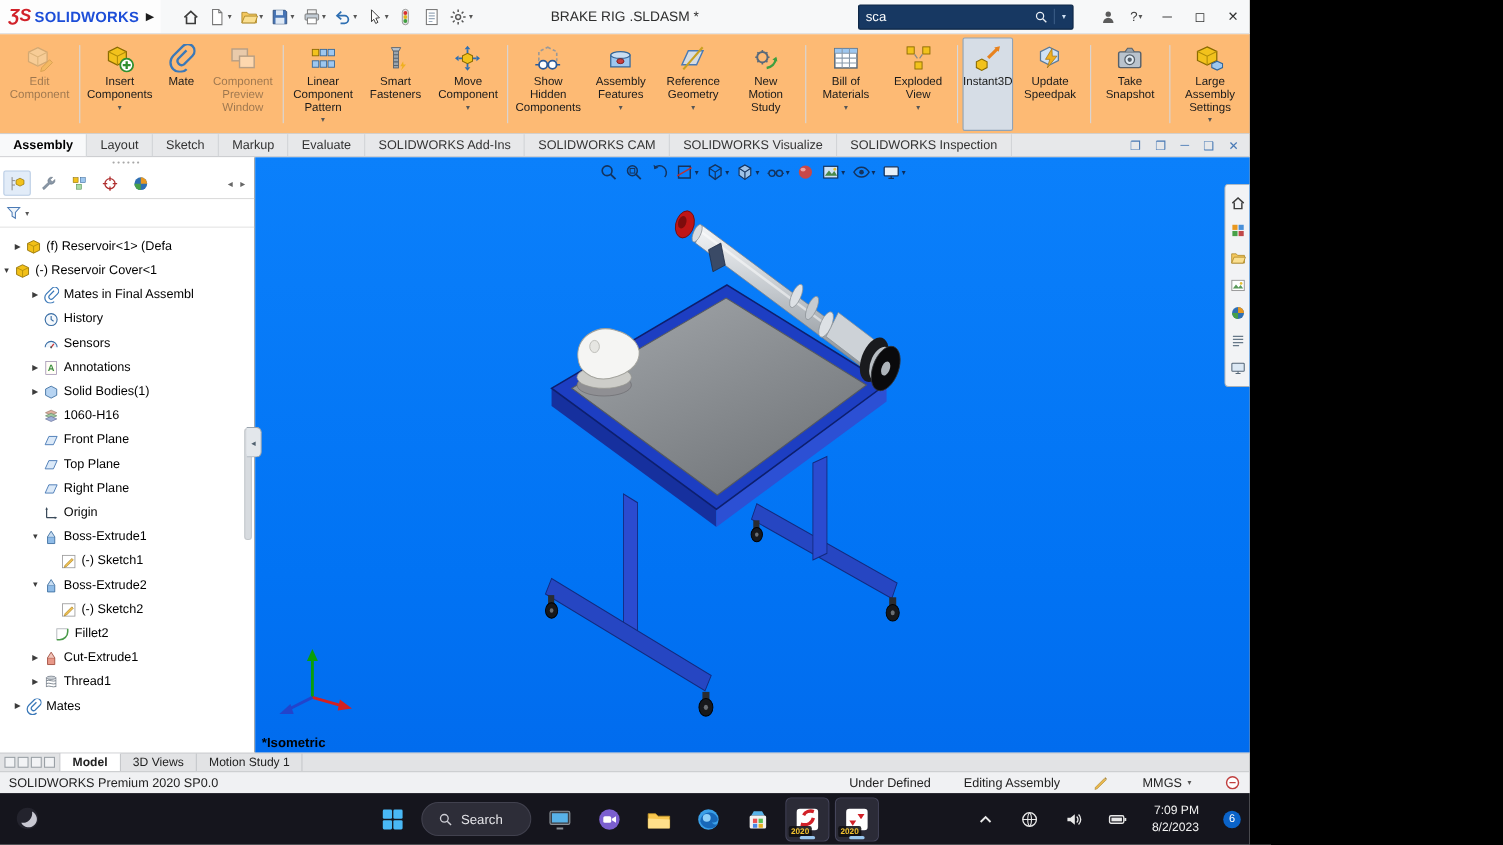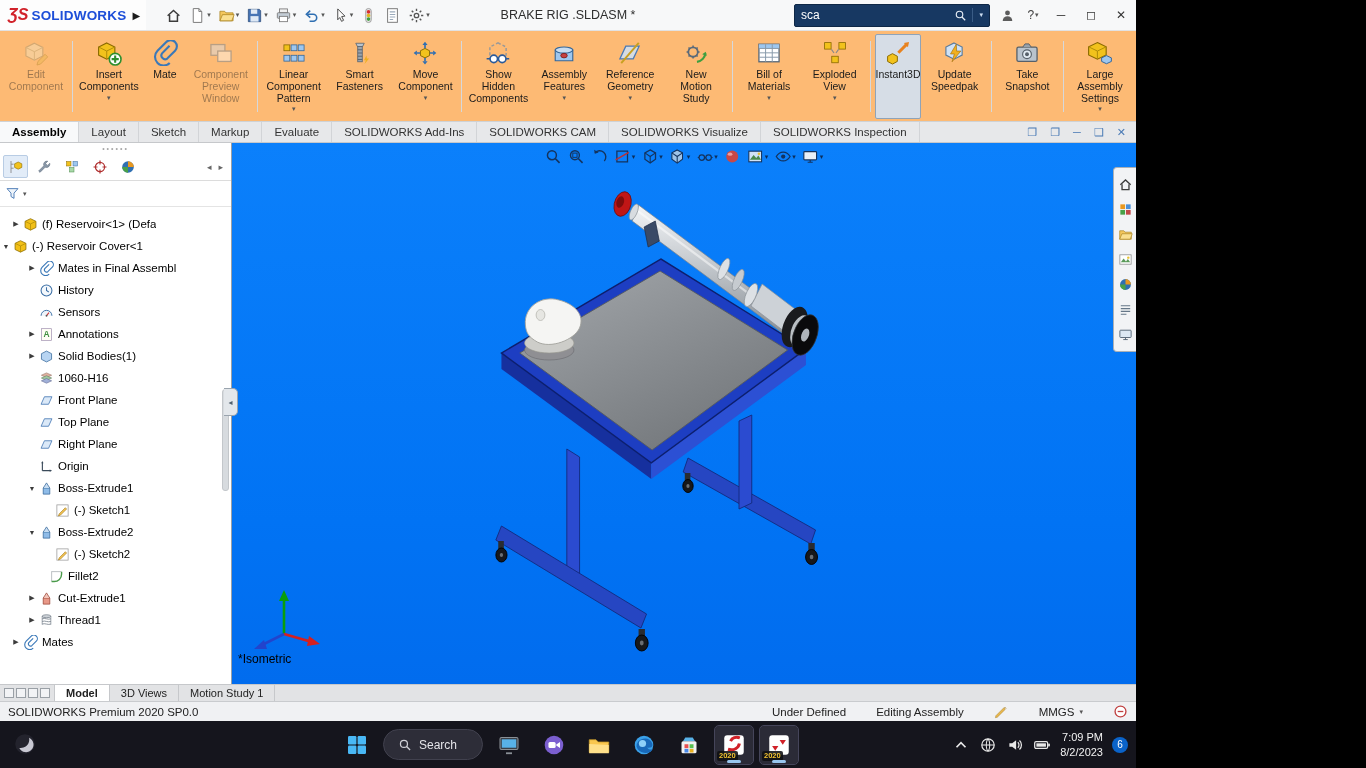--- a/index.html
+++ b/index.html
@@ -14,21 +14,21 @@
 .titlebar{height:31px;background:#f7f8f9;border-bottom:1px solid #e2e2e2;display:flex;align-items:center;position:relative;flex:none}
 .logo{display:flex;align-items:center;gap:3px;padding:0 6px 0 8px;height:100%;background:#fdfdfd}
 .dsmark{color:#d1222a;font-weight:bold;font-style:italic;font-size:16px;line-height:1}
 .brand{font-weight:700;font-size:13.5px;color:#1d4ed8;letter-spacing:.2px}
 .logo-arrow{color:#1c1c1c;font-size:10px;margin-left:3px}
 .qat{display:flex;align-items:center;margin-left:16px;gap:1px}
 .qbtn{display:flex;align-items:center;padding:2px 3px;border-radius:2px}
 .qbtn .icn{width:17px;height:17px}
 .doc-title{position:absolute;left:50%;transform:translateX(-50%);font-size:12.5px;color:#2e2e2e;white-space:nowrap}
 .tb-right{margin-left:auto;display:flex;align-items:center;height:100%}
-.swsearch{width:196px;height:23px;background:#173862;border:1px solid #0e2746;border-radius:2px;display:flex;align-items:center;padding:0 6px;gap:5px;margin-right:4px}
+.swsearch{width:196px;height:23px;background:#173862;border:1px solid #0e2746;border-radius:2px;display:flex;align-items:center;padding:0 6px;gap:5px;margin-right:18px}
 .swsearch input{flex:1;min-width:0;background:transparent;border:none;outline:none;color:#fff;font-size:12px;font-family:inherit}
 .swsearch .icn{width:13px;height:13px}
 .swsearch .vdiv{width:1px;height:14px;background:#3a5c86}
 .swsearch .caret{color:#cfe0f2}
 .tbbtn{width:26px;height:100%;display:flex;align-items:center;justify-content:center;color:#3c3c3c;font-size:12px}
 .tbbtn .icn{width:15px;height:15px}
 .winctl{width:30px;height:100%;display:flex;align-items:center;justify-content:center;color:#333;font-size:12px}
 
 
 .ribbon{height:91px;background:#fdba74;border-bottom:1px solid #cfd2d5;display:flex;align-items:stretch;padding:1px 3px 0;flex:none}
@@ -65,21 +65,21 @@
 .collapse-tab{position:absolute;left:224px;top:245px;width:14px;height:28px;background:#e3e7eb;border:1px solid #9aa4ae;border-left:none;border-radius:0 5px 5px 0;display:flex;align-items:center;justify-content:center;font-size:8px;color:#50606e;z-index:6}
 
 
 .viewport{flex:1;position:relative;background:linear-gradient(180deg,#0b80fb 0%,#0173f4 70%,#016cee 100%);overflow:hidden;min-width:0}
 .scene{position:absolute;inset:0;width:100%;height:100%}
 .headsup{position:absolute;top:4px;left:50%;transform:translateX(-50%);display:flex;align-items:center;gap:4px;z-index:4}
 .hbtn{display:flex;align-items:center;padding:1px;gap:1px}
 .hbtn .icn{width:17px;height:17px}
 .hcaret{font-size:7px;color:#0c2d5a}
 .triad{position:absolute;left:16px;bottom:34px;width:78px;height:66px}
-.viewlabel{position:absolute;left:6px;bottom:18px;font-size:12px;font-weight:normal;color:#000}
+.viewlabel{position:absolute;left:6px;bottom:2px;font-size:12px;font-weight:bold;color:#000}
 .taskpane{position:absolute;right:0;top:24px;width:23px;background:#f2f3f5;border:1px solid #aab0b6;border-right:none;border-radius:4px 0 0 4px;display:flex;flex-direction:column;padding:4px 0;z-index:4}
 .tpbtn{height:25px;display:flex;align-items:center;justify-content:center}
 .tpbtn .icn{width:15px;height:15px}
 
 
 .doctabs{height:17px;background:#e2e3e5;border-top:1px solid #c6c8cb;display:flex;align-items:stretch;font-size:11px;flex:none}
 .dnav{display:flex;align-items:center;gap:2px;padding:0 4px;border-right:1px solid #c6c8cb}
 .dnav span{width:10px;height:10px;border:1px solid #9aa0a6;background:#f2f3f5;display:block}
 .dtab{padding:0 11px;display:flex;align-items:center;color:#222;border-right:1px solid #c6c8cb}
 .dtab.active{background:#fff;font-weight:bold}
@@ -95,21 +95,21 @@
 .widgets{position:absolute;left:8px;top:6px;width:34px;height:34px;display:flex;align-items:center;justify-content:center}
 .widgets .icn{width:26px;height:26px}
 .tb-center{position:absolute;left:50%;top:0;height:100%;transform:translateX(-50%);display:flex;align-items:center;gap:7px}
 .tbicon{width:38px;height:38px;border-radius:4px;display:flex;align-items:center;justify-content:center;position:relative}
 .tbicon .icn{width:24px;height:24px}
 .tbicon.active{background:#2b2b37;outline:1px solid #45455a}
 .underline{position:absolute;bottom:1px;left:50%;transform:translateX(-50%);width:14px;height:3px;border-radius:2px;background:#98c6ee}
 .badge2020{position:absolute;bottom:3px;left:2px;background:rgba(15,15,18,.88);color:#f2c230;font-size:7.5px;font-weight:bold;padding:0 2px;border-radius:2px;line-height:1.3}
 .searchpill{height:31px;background:#2d2d38;border:1px solid #41414e;border-radius:16px;display:flex;align-items:center;gap:7px;padding:0 14px;color:#e4e4e8;font-size:12px;min-width:100px}
 .searchpill .icn{width:14px;height:14px}
-.tb-right2{position:absolute;right:8px;top:0;height:100%;display:flex;align-items:center;gap:9px;color:#e8e8e8}
+.tb-right2{position:absolute;right:8px;top:0;height:100%;display:flex;align-items:center;gap:22px;color:#e8e8e8}
 .tray{width:18px;height:18px}
 .clock{text-align:right;font-size:11px;line-height:1.3;color:#f2f2f2}
 .notifbadge{min-width:16px;height:16px;background:#0a63c9;border-radius:8px;font-size:10px;color:#fff;display:flex;align-items:center;justify-content:center;padding:0 3px}
 </style>
 </head>
 <body>
 
 <div id="app">
 
   <header class="titlebar">

